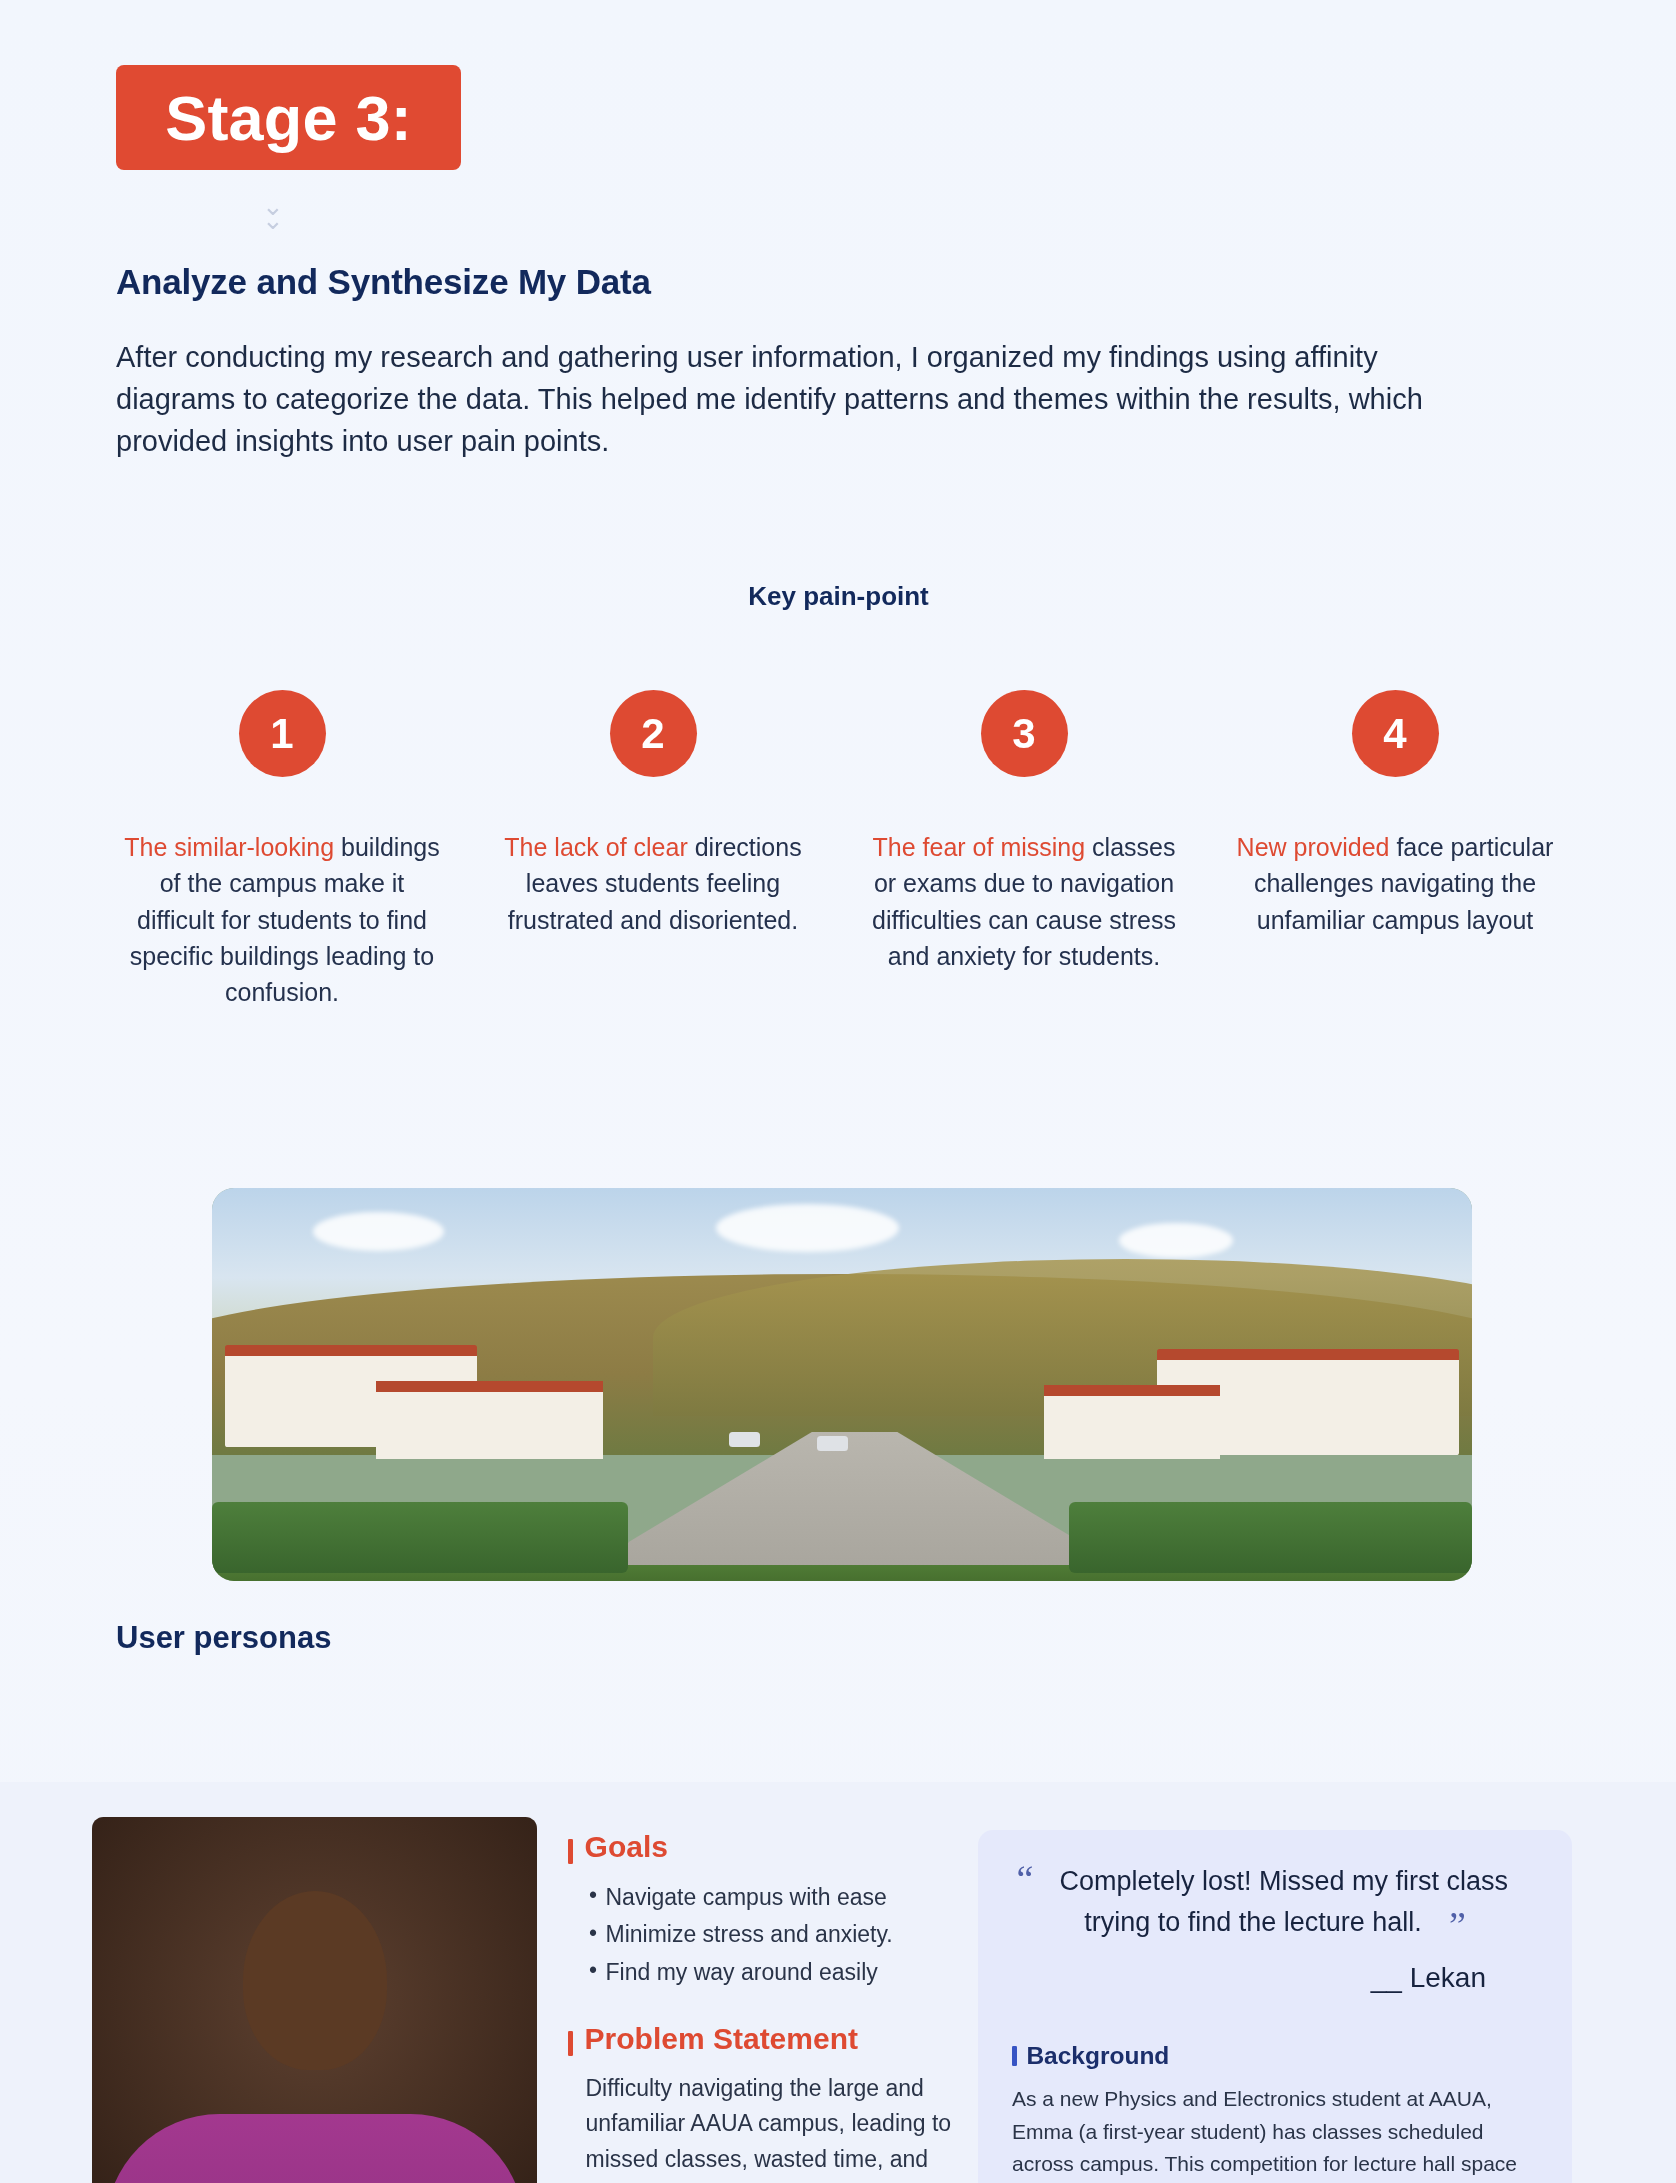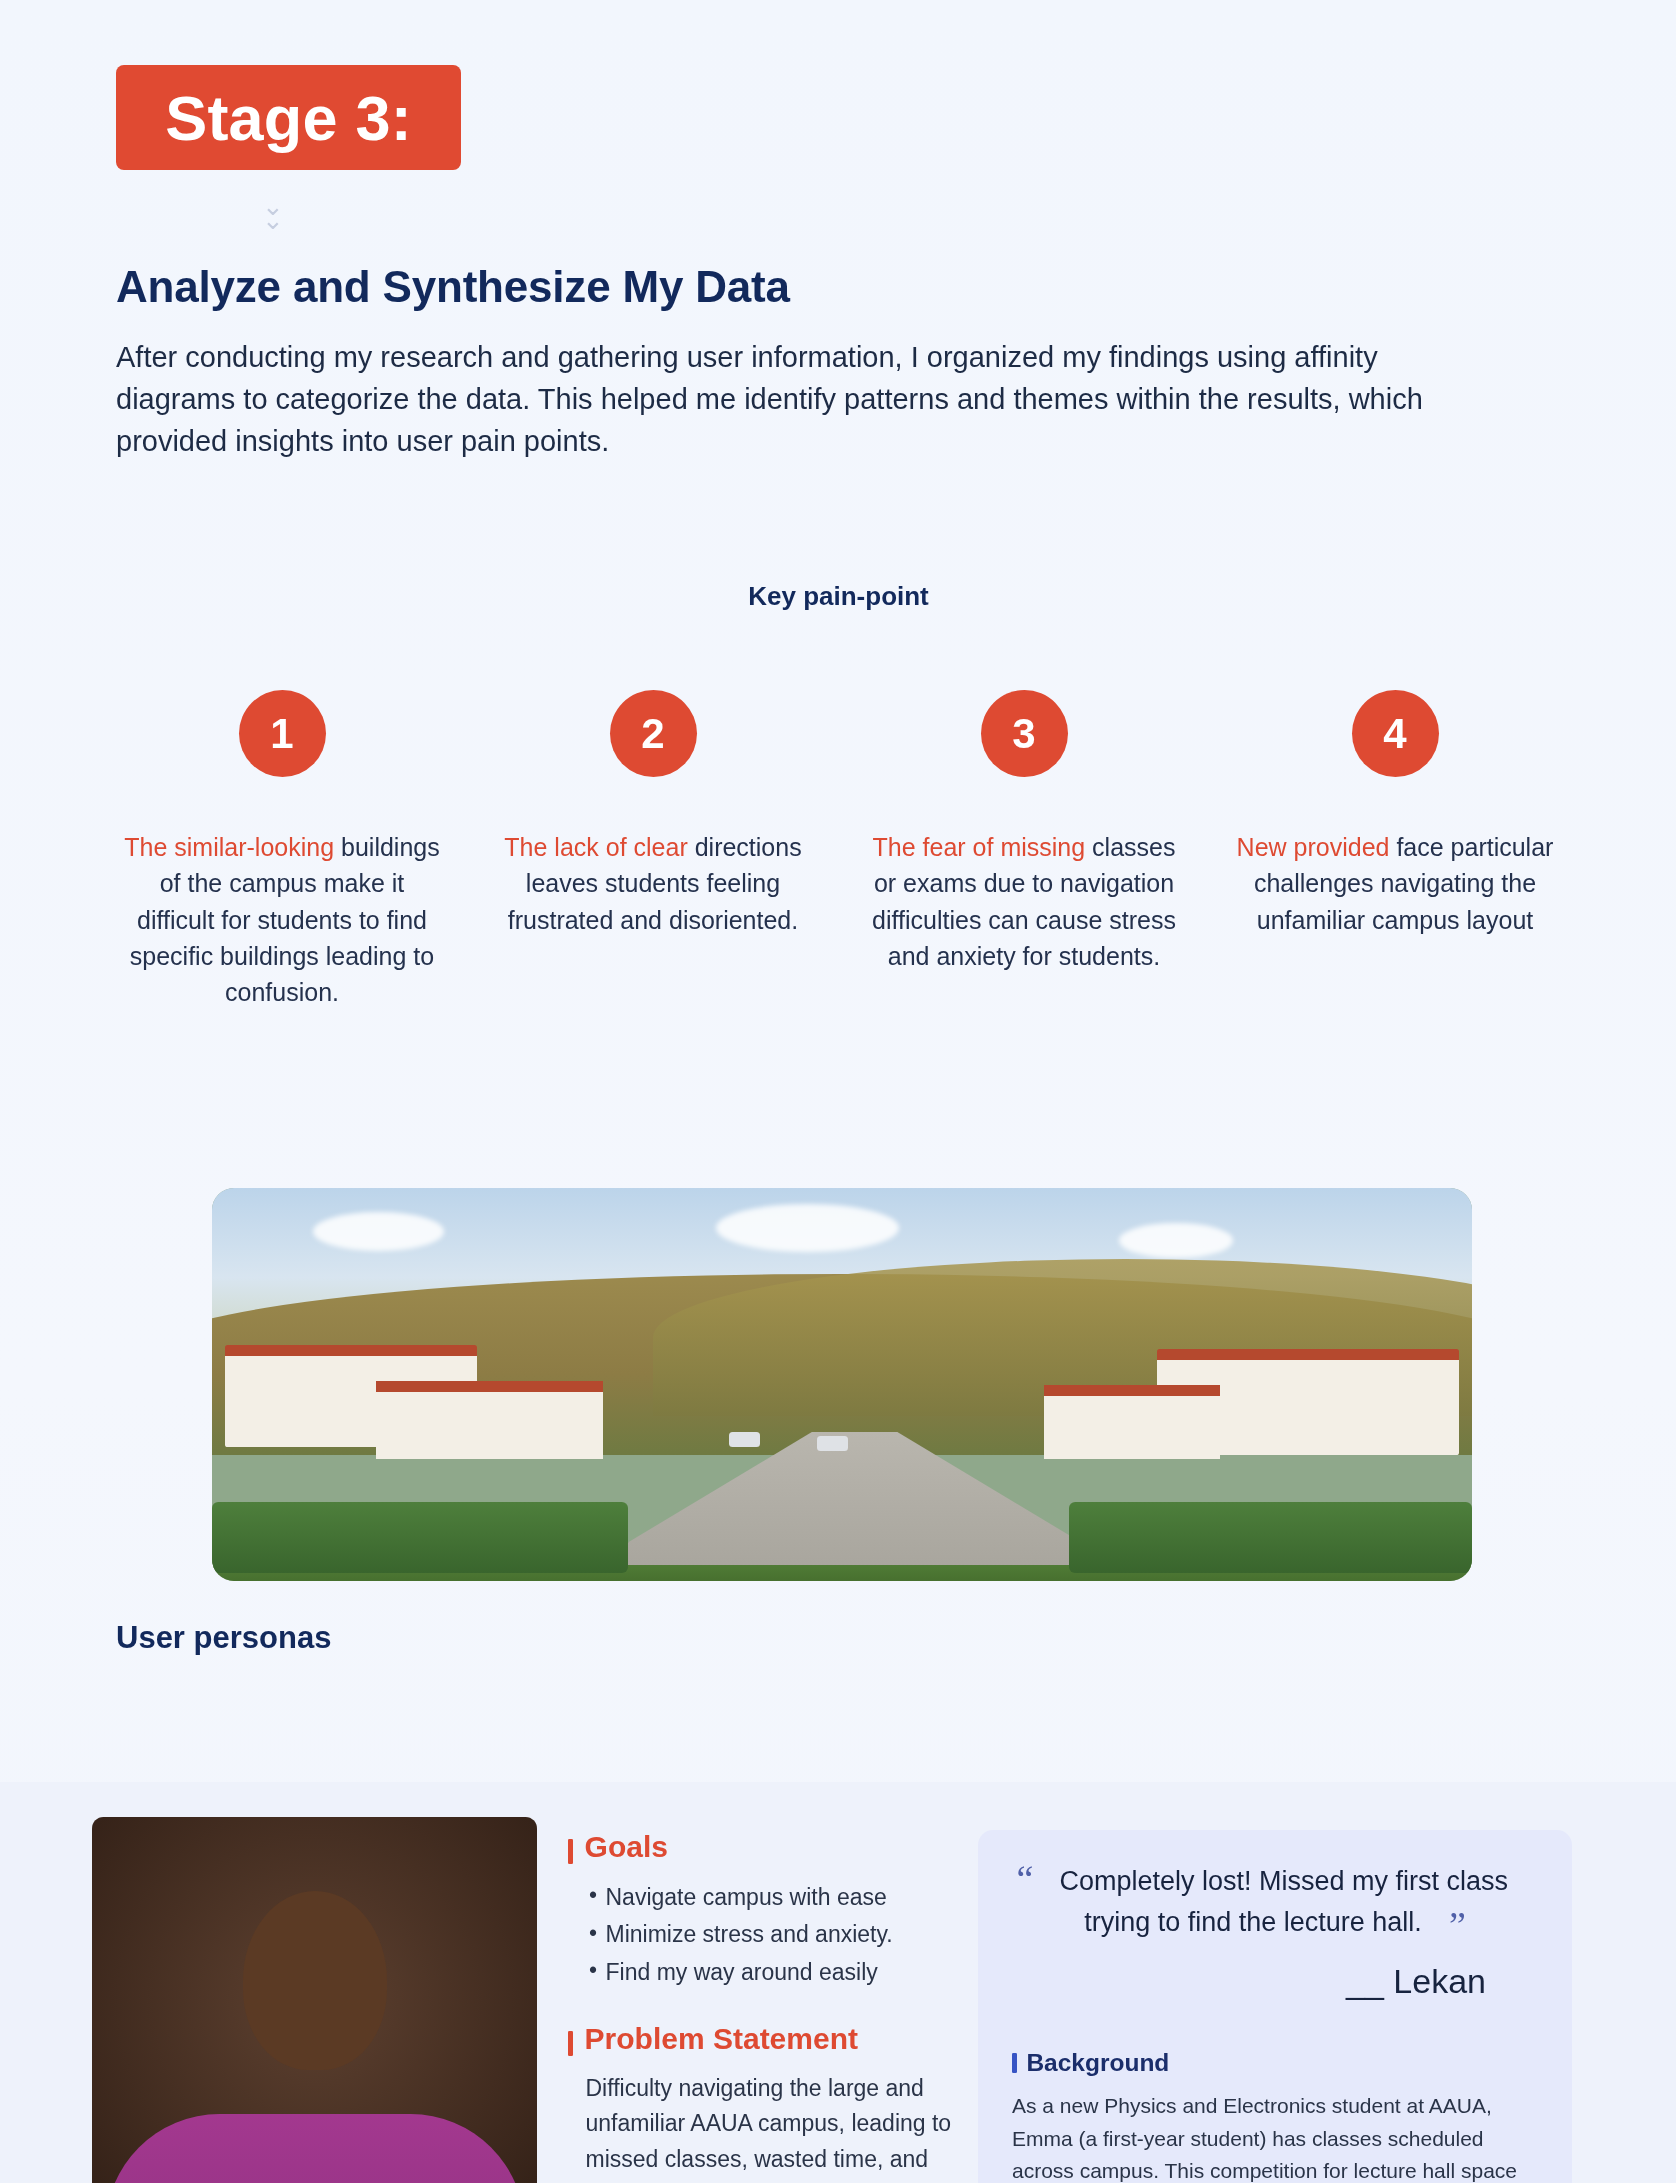--- a/index.html
+++ b/index.html
@@ -38,21 +38,21 @@
     color: #c6cee0;
     font-size: 26px;
     line-height: 0.55;
     text-align: center;
   }
 
   
   .intro-title {
     position: absolute;
     left: 116px; top: 262px;
-    font-size: 44px;
+    font-size: 35px;
     font-weight: bold;
     color: #12295c;
     letter-spacing: -0.2px;
   }
   .intro-body {
     position: absolute;
     left: 116px; top: 336px;
     width: 1354px;
     font-size: 29px;
     line-height: 1.45;
@@ -280,21 +280,21 @@
   .qmark.close { display: inline-block; margin-left: 9.6px; vertical-align: -7.9px; }
   .quote-text {
     font-size: 27px;
     line-height: 1.5;
     color: #17233f;
     padding: 0 17.5px;
   }
   .quote-author {
     margin-top: 20px;
     text-align: right;
-    font-size: 34px;
+    font-size: 28px;
     color: #17233f;
     padding-right: 52px;
   }
   .bg-head {
     display: flex; align-items: center;
     margin-top: 48px; margin-bottom: 13px;
   }
   .bg-bar {
     width: 4.8px; height: 20px;
     background: #3754c4;

